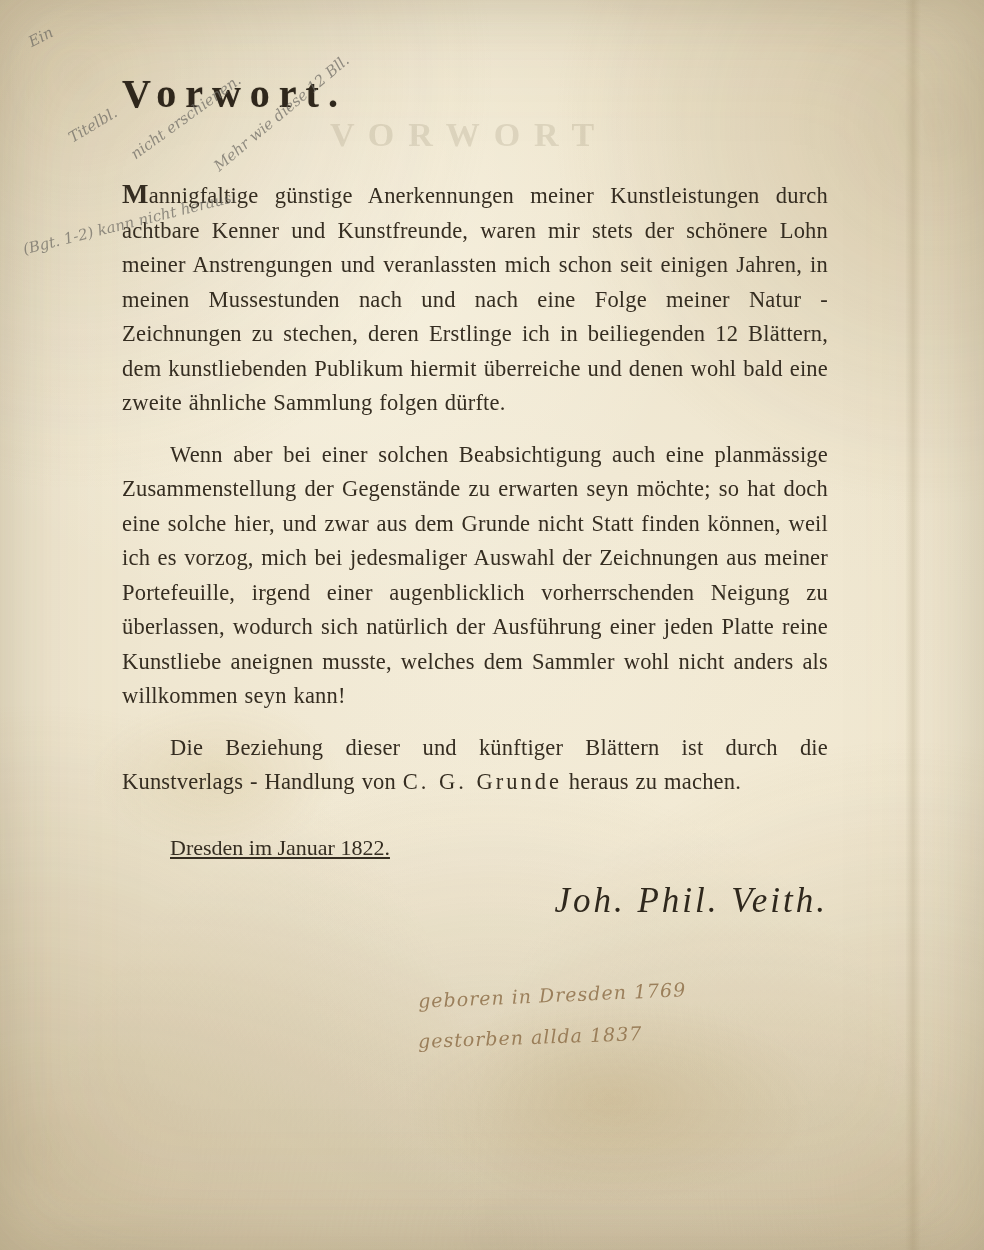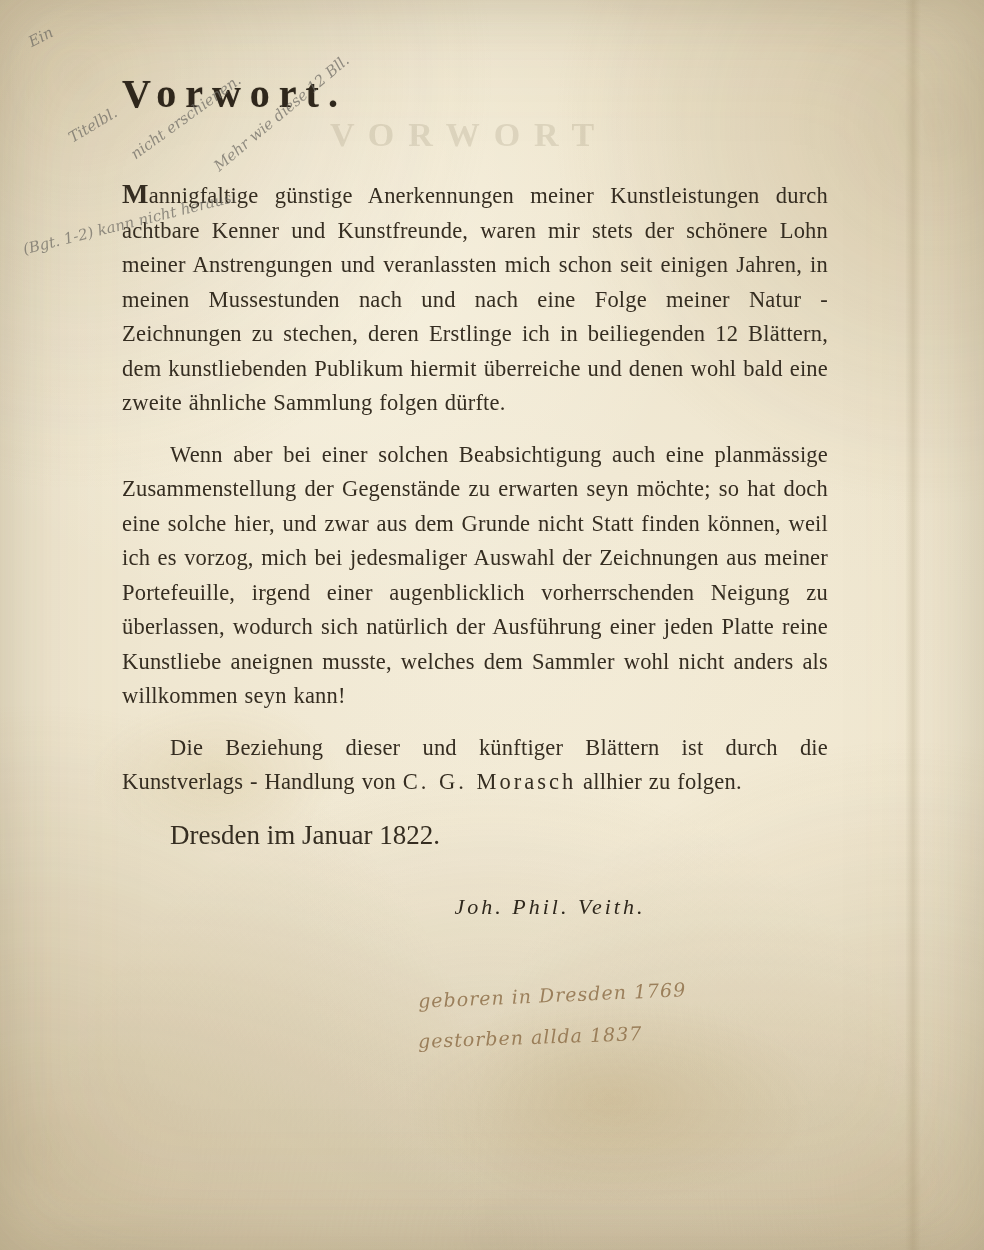--- a/index.html
+++ b/index.html
@@ -85,31 +85,32 @@
     word-spacing: 1px;
   }
   .para.indent { text-indent: 48px; font-family: Liberation Serif, serif; }
   .para .dropcap {
     font-size: 28px;
     line-height: 28px;
     font-weight: 600;
   }
   .publisher-name { letter-spacing: 3px; }
   .date-line {
-    font-size: 27px;
+    font-size: 22px;
     line-height: 34px;
-    margin: 18px 0 0 48px;
+    margin: 31px 0 0 48px;
     color: #352d21;
+    text-decoration: underline;
   }
   .signature {
-    margin: 42px 0 0 0;
-    text-align: center;
+    margin: 16px 0 0 0;
+    text-align: right;
     padding-left: 150px;
     font-style: italic;
-    font-size: 22px;
+    font-size: 35px;
     letter-spacing: 3px;
     color: #2f281d;
   }
 
   
   .hand {
     position: absolute;
     font-family: "DejaVu Serif", serif;
     font-style: italic;
     color: #6d6a63;
@@ -163,21 +164,21 @@
 
     <h1 class="doc-title">Vorwort.</h1>
 
     <p class="para">
       <span class="dropcap">M</span><span>annigfaltige günstige Anerkennungen meiner Kunstleistungen durch achtbare Kenner und Kunstfreunde, waren mir stets der schönere Lohn meiner Anstrengungen und veranlassten mich schon seit einigen Jahren, in meinen Mussestunden nach und nach eine Folge meiner Natur - Zeichnungen zu stechen, deren Erstlinge ich in beiliegenden 12 Blättern, dem kunstliebenden Publikum hiermit überreiche und denen wohl bald eine zweite ähnliche Sammlung folgen dürfte.</span>
     </p>
 
     <p class="para indent">Wenn aber bei einer solchen Beabsichtigung auch eine planmässige Zusammenstellung der Gegenstände zu erwarten seyn möchte; so hat doch eine solche hier, und zwar aus dem Grunde nicht Statt finden können, weil ich es vorzog, mich bei jedesmaliger Auswahl der Zeichnungen aus meiner Portefeuille, irgend einer augenblicklich vorherrschenden Neigung zu überlassen, wodurch sich natürlich der Ausführung einer jeden Platte reine Kunstliebe aneignen musste, welches dem Sammler wohl nicht anders als willkommen seyn kann!</p>
 
     <p class="para indent">
-      <span>Die Beziehung dieser und künftiger Blättern ist durch die Kunstverlags - Handlung von </span><span class="publisher-name">C. G. Morasch</span><span> allhier zu folgen.</span>
+      <span>Die Beziehung dieser und künftiger Blättern ist durch die Kunstverlags - Handlung von </span><span class="publisher-name">C. G. Grunde</span><span> heraus zu machen.</span>
     </p>
 
     <div class="date-line">Dresden im Januar 1822.</div>
 
     <div class="signature">Joh. Phil. Veith.</div>
 
   </div>
 
   <div class="hand h1">Ein</div>
   <div class="hand h2">Titelbl.</div>

